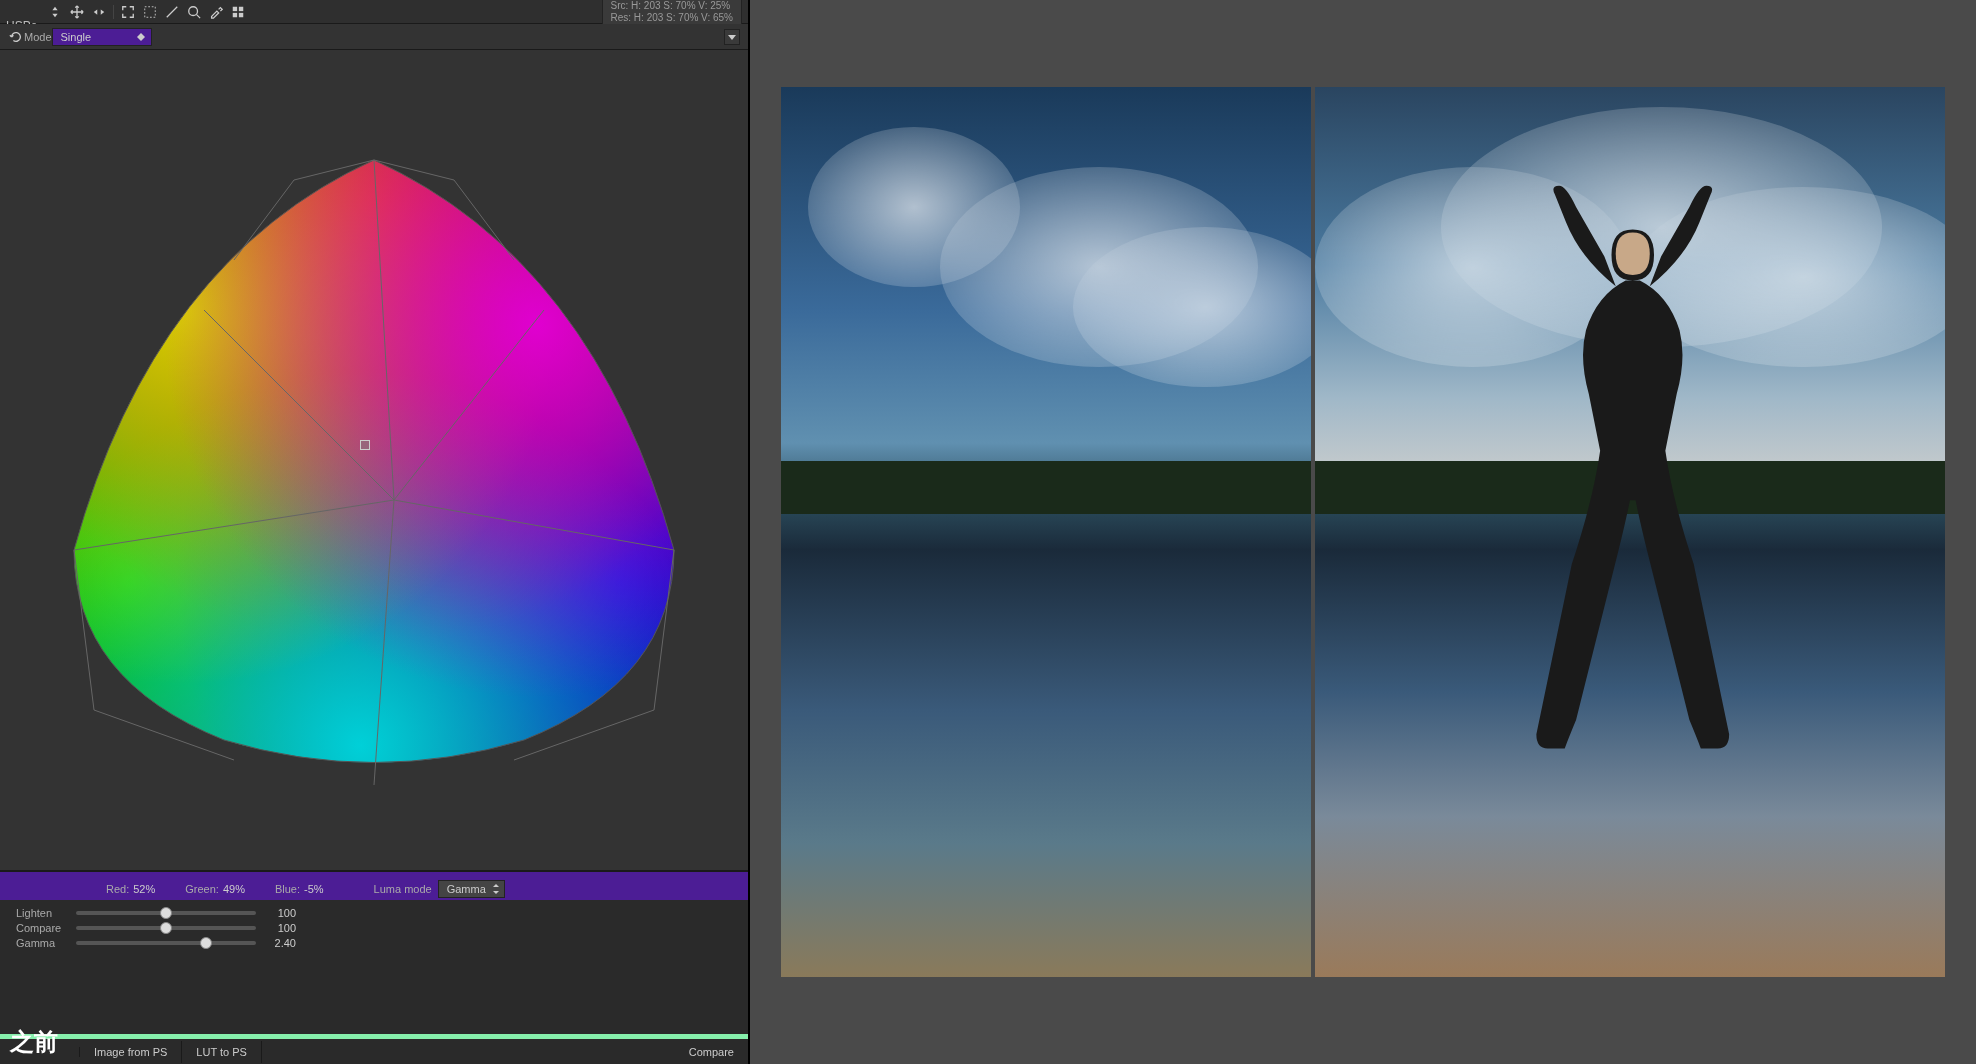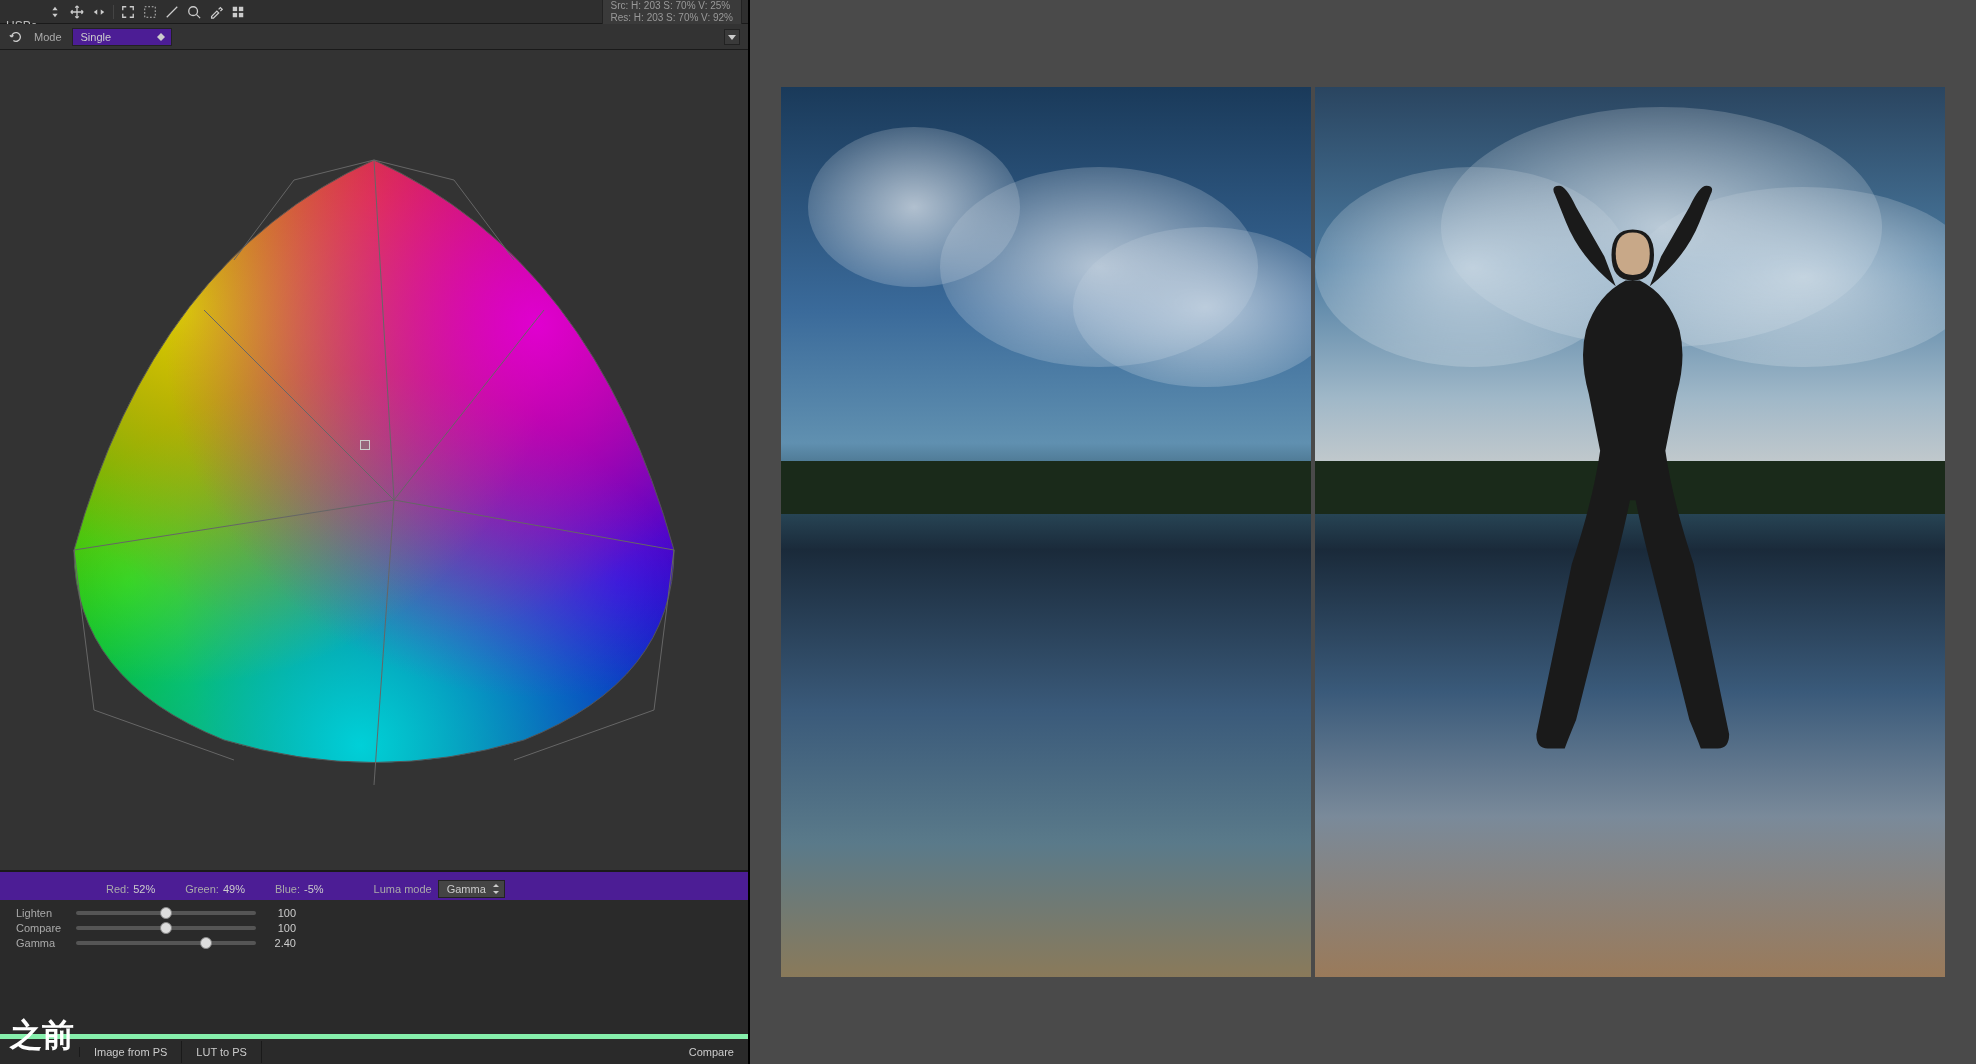--- a/index.html
+++ b/index.html
@@ -13,21 +13,21 @@
 .tool-icon { width: 16px; height: 16px; display: flex; align-items: center; justify-content: center; cursor: pointer; color: #ccc; }
 .tool-icon svg { width: 14px; height: 14px; }
 .tool-sep { width: 1px; height: 14px; background: #444; }
 .status-box { margin-left: auto; background: #3a3a3a; padding: 2px 8px; font-size: 10px; color: #999; line-height: 1.2; border: 1px solid #222; }
 
 .tabs { height: 24px; background: #2a2a2a; display: flex; align-items: center; border-bottom: 1px solid #1a1a1a; padding-left: 4px; }
 .tab { padding: 4px 10px; color: #999; cursor: pointer; display: flex; align-items: center; gap: 4px; }
 .tab::before { content: "■"; font-size: 6px; color: #666; }
 .tab.active { color: #fff; font-weight: bold; }
 
-.mode-row { height: 26px; background: #333; display: flex; align-items: center; padding: 0 8px; gap: 10px; border-bottom: 1px solid #1a1a1a; }
+.mode-row { height: 26px; background: #333; display: flex; align-items: center; padding: 0 8px; border-bottom: 1px solid #1a1a1a; }
 .mode-row .refresh-icon { cursor: pointer; }
 .mode-row label { color: #aaa; }
 .mode-select { background: #4c1d95; color: #ccc; border: 1px solid #222; padding: 2px 20px 2px 8px; position: relative; cursor: pointer; min-width: 100px; }
 .mode-select::after { content: ""; position: absolute; right: 6px; top: 4px; border-left: 4px solid transparent; border-right: 4px solid transparent; border-bottom: 4px solid #ccc; }
 .mode-select::before { content: ""; position: absolute; right: 6px; bottom: 4px; border-left: 4px solid transparent; border-right: 4px solid transparent; border-top: 4px solid #ccc; }
 .mode-row .menu-btn { margin-left: auto; width: 16px; height: 16px; cursor: pointer; position: relative; background: #3a3a3a; border: 1px solid #222; }
 .mode-row .menu-btn::after { content: ""; position: absolute; left: 3px; top: 5px; border-left: 4px solid transparent; border-right: 4px solid transparent; border-top: 5px solid #ccc; }
 
 .color-area { flex: 1; background: #333; padding: 10px; display: flex; align-items: center; justify-content: center; border-bottom: 1px solid #1a1a1a; }
 .color-volume { width: 680px; height: 680px; position: relative; }
@@ -45,21 +45,21 @@
 .sliders { padding: 4px 16px 12px; background: #2a2a2a; }
 .slider-row { display: flex; align-items: center; margin: 3px 0; }
 .slider-row label { width: 60px; color: #aaa; }
 .slider-track { width: 180px; height: 4px; background: #555; position: relative; cursor: pointer; border-radius: 2px; }
 .slider-thumb { position: absolute; width: 12px; height: 12px; background: #ddd; border-radius: 50%; top: -4px; transform: translateX(-50%); cursor: grab; border: 1px solid #888; }
 .slider-val { width: 40px; color: #ccc; text-align: right; }
 
 .footer-space { height: 70px; background: #2a2a2a; }
 .footer-bar { height: 30px; background: #2a2a2a; display: flex; align-items: center; border-top: 5px solid #86efac; }
 .footer-btn { padding: 5px 14px; color: #ccc; cursor: pointer; border-right: 1px solid #1a1a1a; }
-.cn-label { position: absolute; bottom: 6px; left: 10px; color: #fff; font-size: 32px; font-weight: bold; z-index: 10; }
+.cn-label { position: absolute; bottom: 6px; left: 10px; color: #fff; font-size: 24px; font-weight: bold; z-index: 10; }
 
 .preview-img { height: 890px; position: relative; overflow: hidden; }
 .preview-img.left { width: 530px; }
 .preview-img.right { width: 630px; margin-left: 4px; }
 .sky { position: absolute; width: 100%; height: 100%; background: linear-gradient(to bottom, #1a3a5a 0%, #3a6a9a 25%, #6090b0 40%, #2a4a5a 47%, #1a2a3a 52%, #3a5a7a 70%, #5a7a8a 85%, #8a7a5a 100%); }
 .preview-img.right .sky { background: linear-gradient(to bottom, #2a4560 0%, #4a7aa0 20%, #a0b8c8 35%, #c0c8cc 42%, #2a4a5a 47%, #1a2a3a 52%, #3a5a7a 68%, #7a8a9a 82%, #9a7a5a 100%); }
 .clouds { position: absolute; width: 100%; height: 45%; top: 0; opacity: .7; }
 .cloud { position: absolute; background: radial-gradient(ellipse, rgba(255,255,255,.9), rgba(255,255,255,0)); border-radius: 50%; }
 .treeline { position: absolute; width: 100%; height: 6%; top: 42%; background: #1a2a1a; }
 .figure { position: absolute; width: 45%; height: 85%; bottom: 8%; left: 28%; }
@@ -118,21 +118,21 @@
       <span class="tool-icon">
           <svg viewBox="0 0 16 16">
             <rect x="2" y="2" width="5" height="5" fill="#ccc"></rect>
             <rect x="9" y="2" width="5" height="5" fill="#ccc"></rect>
             <rect x="2" y="9" width="5" height="5" fill="#ccc"></rect>
             <rect x="9" y="9" width="5" height="5" fill="#ccc"></rect>
           </svg>
         </span>
       <div class="status-box">
         <div>Src: H: 203   S:  70%  V:  25%</div>
-        <div>Res: H: 203   S:  70%  V:  92%</div>
+        <div>Res: H: 203   S:  70%  V:  65%</div>
       </div>
     </div>
 
 
     <div class="mode-row">
       <span class="tool-icon refresh-icon">
           <svg viewBox="0 0 16 16">
             <path stroke="#ccc" fill="none" stroke-width="1.5" d="M3 8a5 5 0 1 1 2 4M3 8l-2-2M3 8l2-2"></path>
           </svg>
         </span>

